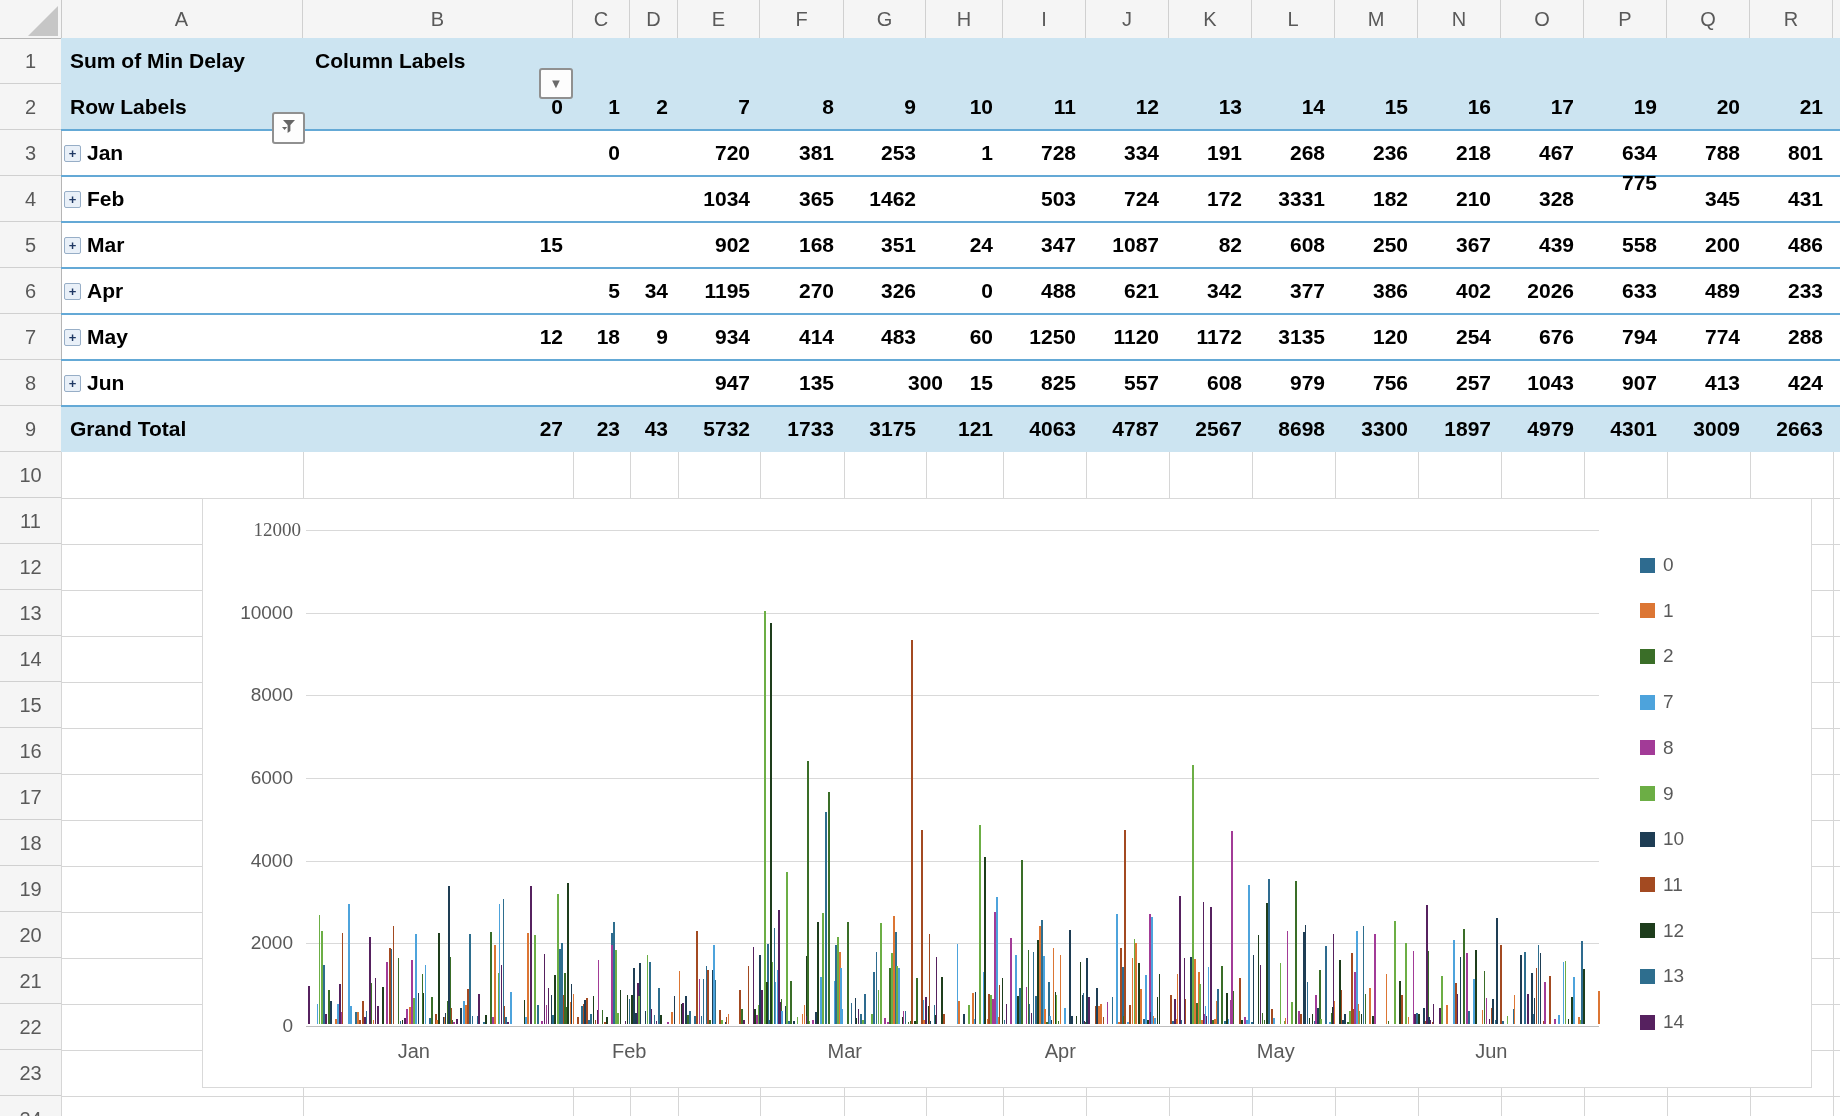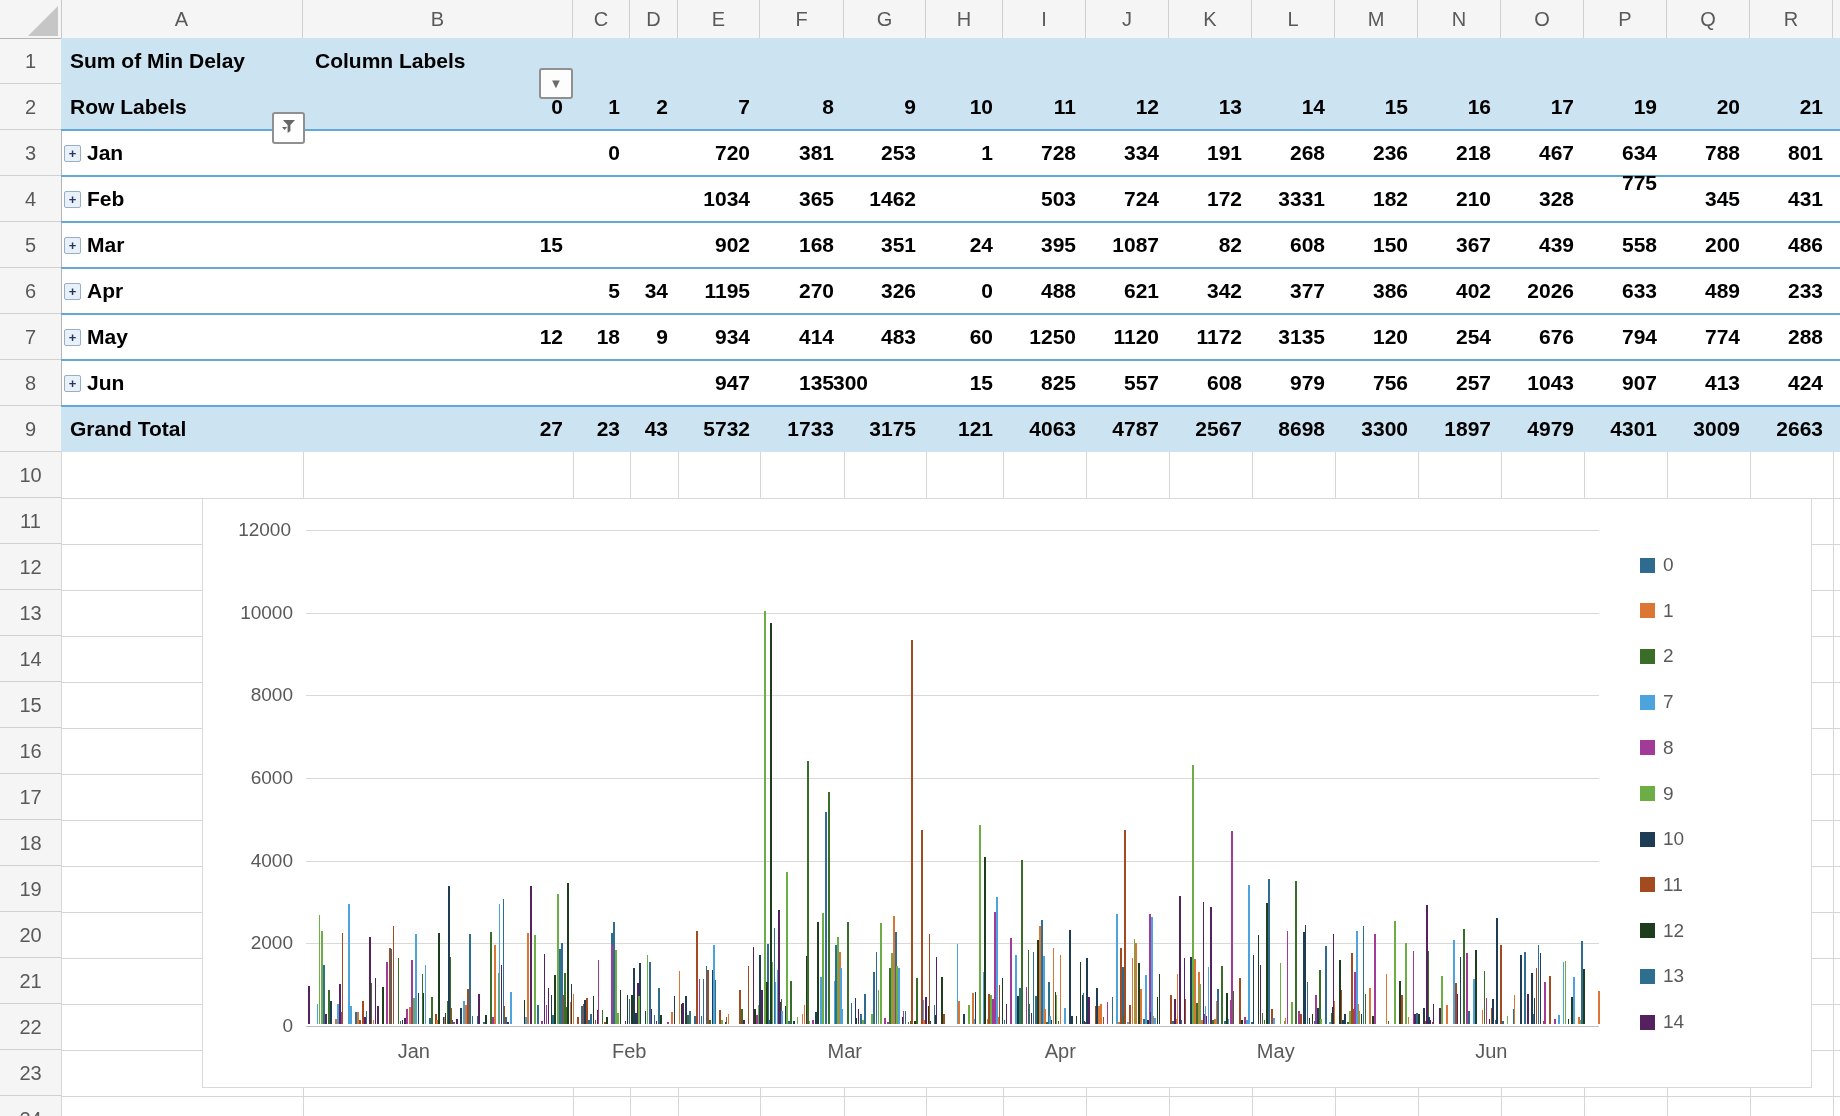--- a/index.html
+++ b/index.html
@@ -149,25 +149,25 @@
       <div class="cell num" style="top: 176px; left: 1750px; width: 73px;">431</div>
       <div class="cell rowlabel" style="top: 222px; left: 64px;">
         <span class="expandbtn">+</span>
         <span>Mar</span>
       </div>
       <div class="cell num" style="top: 222px; left: 303px; width: 260px;">15</div>
       <div class="cell num" style="top: 222px; left: 678px; width: 72px;">902</div>
       <div class="cell num" style="top: 222px; left: 760px; width: 74px;">168</div>
       <div class="cell num" style="top: 222px; left: 844px; width: 72px;">351</div>
       <div class="cell num" style="top: 222px; left: 926px; width: 67px;">24</div>
-      <div class="cell num" style="top: 222px; left: 1003px; width: 73px;">395</div>
+      <div class="cell num" style="top: 222px; left: 1003px; width: 73px;">347</div>
       <div class="cell num" style="top: 222px; left: 1086px; width: 73px;">1087</div>
       <div class="cell num" style="top: 222px; left: 1169px; width: 73px;">82</div>
       <div class="cell num" style="top: 222px; left: 1252px; width: 73px;">608</div>
-      <div class="cell num" style="top: 222px; left: 1335px; width: 73px;">150</div>
+      <div class="cell num" style="top: 222px; left: 1335px; width: 73px;">250</div>
       <div class="cell num" style="top: 222px; left: 1418px; width: 73px;">367</div>
       <div class="cell num" style="top: 222px; left: 1501px; width: 73px;">439</div>
       <div class="cell num" style="top: 222px; left: 1584px; width: 73px;">558</div>
       <div class="cell num" style="top: 222px; left: 1667px; width: 73px;">200</div>
       <div class="cell num" style="top: 222px; left: 1750px; width: 73px;">486</div>
       <div class="cell rowlabel" style="top: 268px; left: 64px;">
         <span class="expandbtn">+</span>
         <span>Apr</span>
       </div>
       <div class="cell num" style="top: 268px; left: 573px; width: 47px;">5</div>
@@ -206,21 +206,21 @@
       <div class="cell num" style="top: 314px; left: 1501px; width: 73px;">676</div>
       <div class="cell num" style="top: 314px; left: 1584px; width: 73px;">794</div>
       <div class="cell num" style="top: 314px; left: 1667px; width: 73px;">774</div>
       <div class="cell num" style="top: 314px; left: 1750px; width: 73px;">288</div>
       <div class="cell rowlabel" style="top: 360px; left: 64px;">
         <span class="expandbtn">+</span>
         <span>Jun</span>
       </div>
       <div class="cell num" style="top: 360px; left: 678px; width: 72px;">947</div>
       <div class="cell num" style="top: 360px; left: 760px; width: 74px;">135</div>
-      <div class="cell num" style="top: 360px; left: 796px; width: 72px;">300</div>
+      <div class="cell num" style="top: 360px; left: 871px; width: 72px;">300</div>
       <div class="cell num" style="top: 360px; left: 926px; width: 67px;">15</div>
       <div class="cell num" style="top: 360px; left: 1003px; width: 73px;">825</div>
       <div class="cell num" style="top: 360px; left: 1086px; width: 73px;">557</div>
       <div class="cell num" style="top: 360px; left: 1169px; width: 73px;">608</div>
       <div class="cell num" style="top: 360px; left: 1252px; width: 73px;">979</div>
       <div class="cell num" style="top: 360px; left: 1335px; width: 73px;">756</div>
       <div class="cell num" style="top: 360px; left: 1418px; width: 73px;">257</div>
       <div class="cell num" style="top: 360px; left: 1501px; width: 73px;">1043</div>
       <div class="cell num" style="top: 360px; left: 1584px; width: 73px;">907</div>
       <div class="cell num" style="top: 360px; left: 1667px; width: 73px;">413</div>
@@ -265,21 +265,21 @@
       <div class="ylab" style="left: 2px; top: 434.3px;">2000</div>
       <div class="gline" style="left: 103px; top: 361.6px; width: 1293px;"></div>
       <div class="ylab" style="left: 2px; top: 351.6px;">4000</div>
       <div class="gline" style="left: 103px; top: 278.9px; width: 1293px;"></div>
       <div class="ylab" style="left: 2px; top: 268.9px;">6000</div>
       <div class="gline" style="left: 103px; top: 196.2px; width: 1293px;"></div>
       <div class="ylab" style="left: 2px; top: 186.2px;">8000</div>
       <div class="gline" style="left: 103px; top: 113.5px; width: 1293px;"></div>
       <div class="ylab" style="left: 2px; top: 103.5px;">10000</div>
       <div class="gline" style="left: 103px; top: 30.8px; width: 1293px;"></div>
-      <div class="ylab" style="left: 0; top: 20.8px;">12000</div>
+      <div class="ylab" style="left: 10px; top: 20.8px; font-family: Liberation Serif, serif;">12000</div>
       <div class="xlab" style="left: 150.75px; top: 541px;">Jan</div>
       <div class="xlab" style="left: 366.25px; top: 541px;">Feb</div>
       <div class="xlab" style="left: 581.75px; top: 541px;">Mar</div>
       <div class="xlab" style="left: 797.25px; top: 541px;">Apr</div>
       <div class="xlab" style="left: 1012.75px; top: 541px;">May</div>
       <div class="xlab" style="left: 1228.25px; top: 541px;">Jun</div>
       <div class="legend-item" style="left: 1437px; top: 55px;">
         <span class="legend-swatch" style="background: rgb(46, 107, 143);"></span>
         <span class="legend-text">0</span>
       </div>

